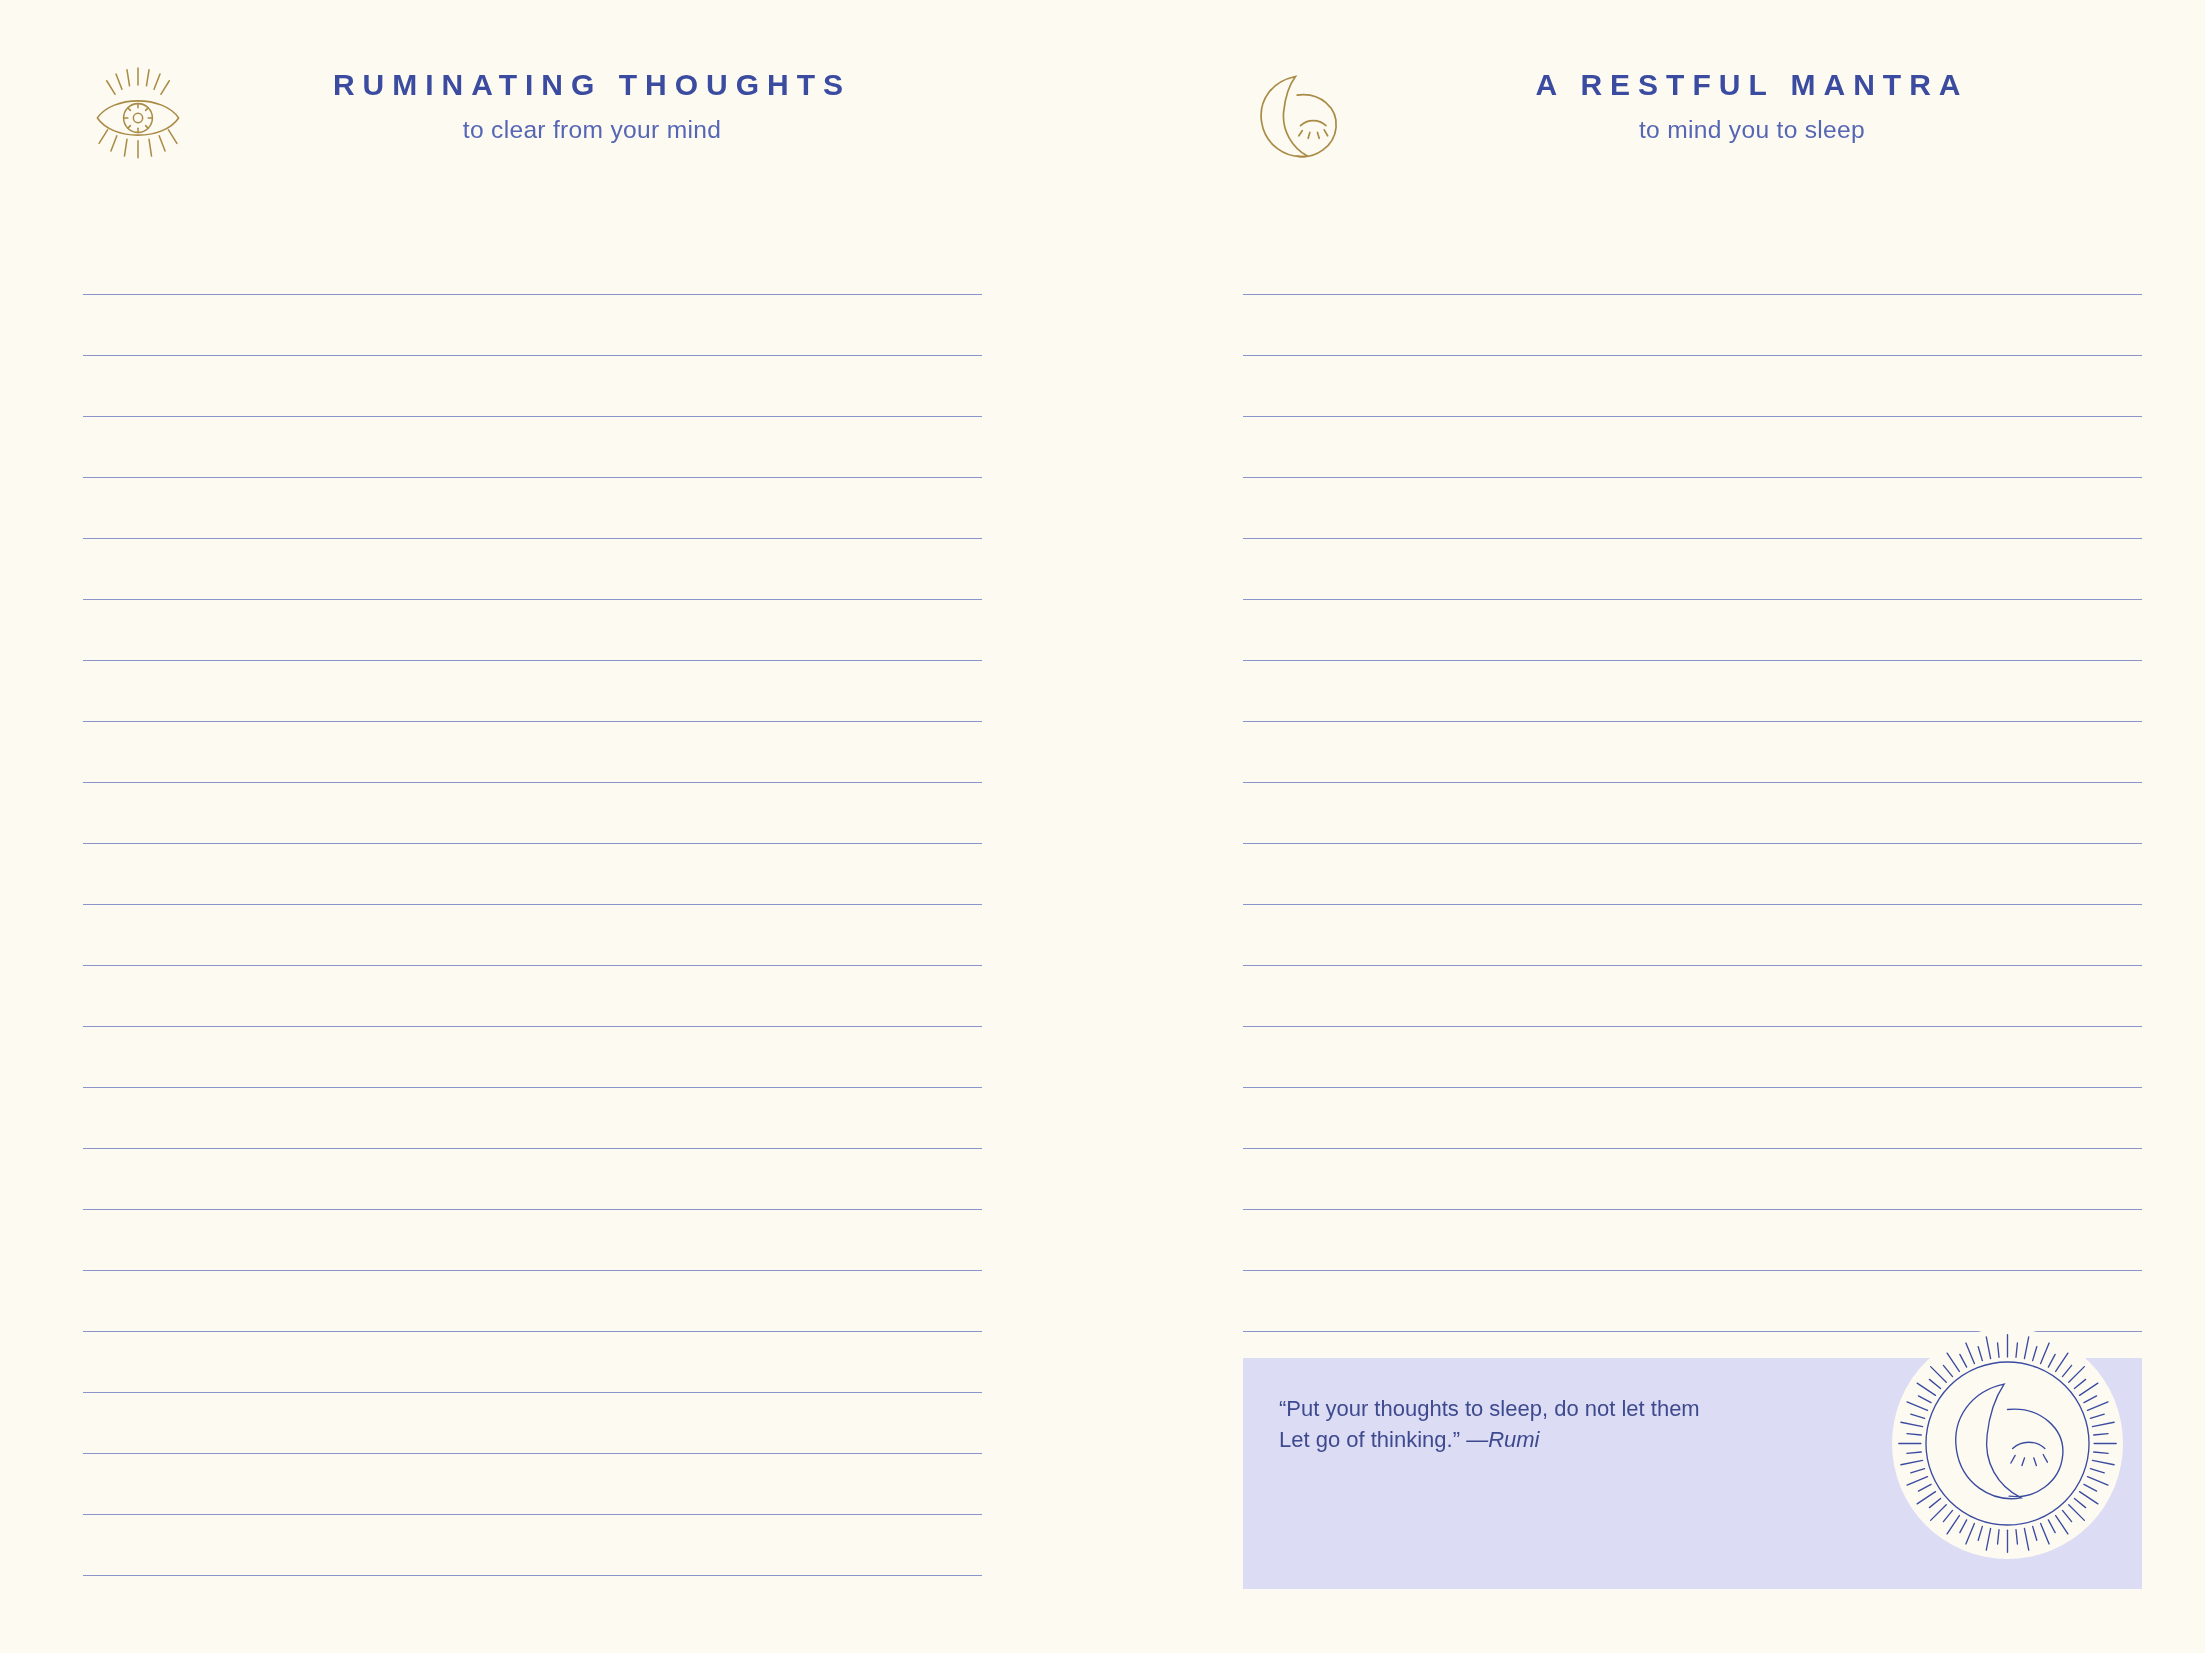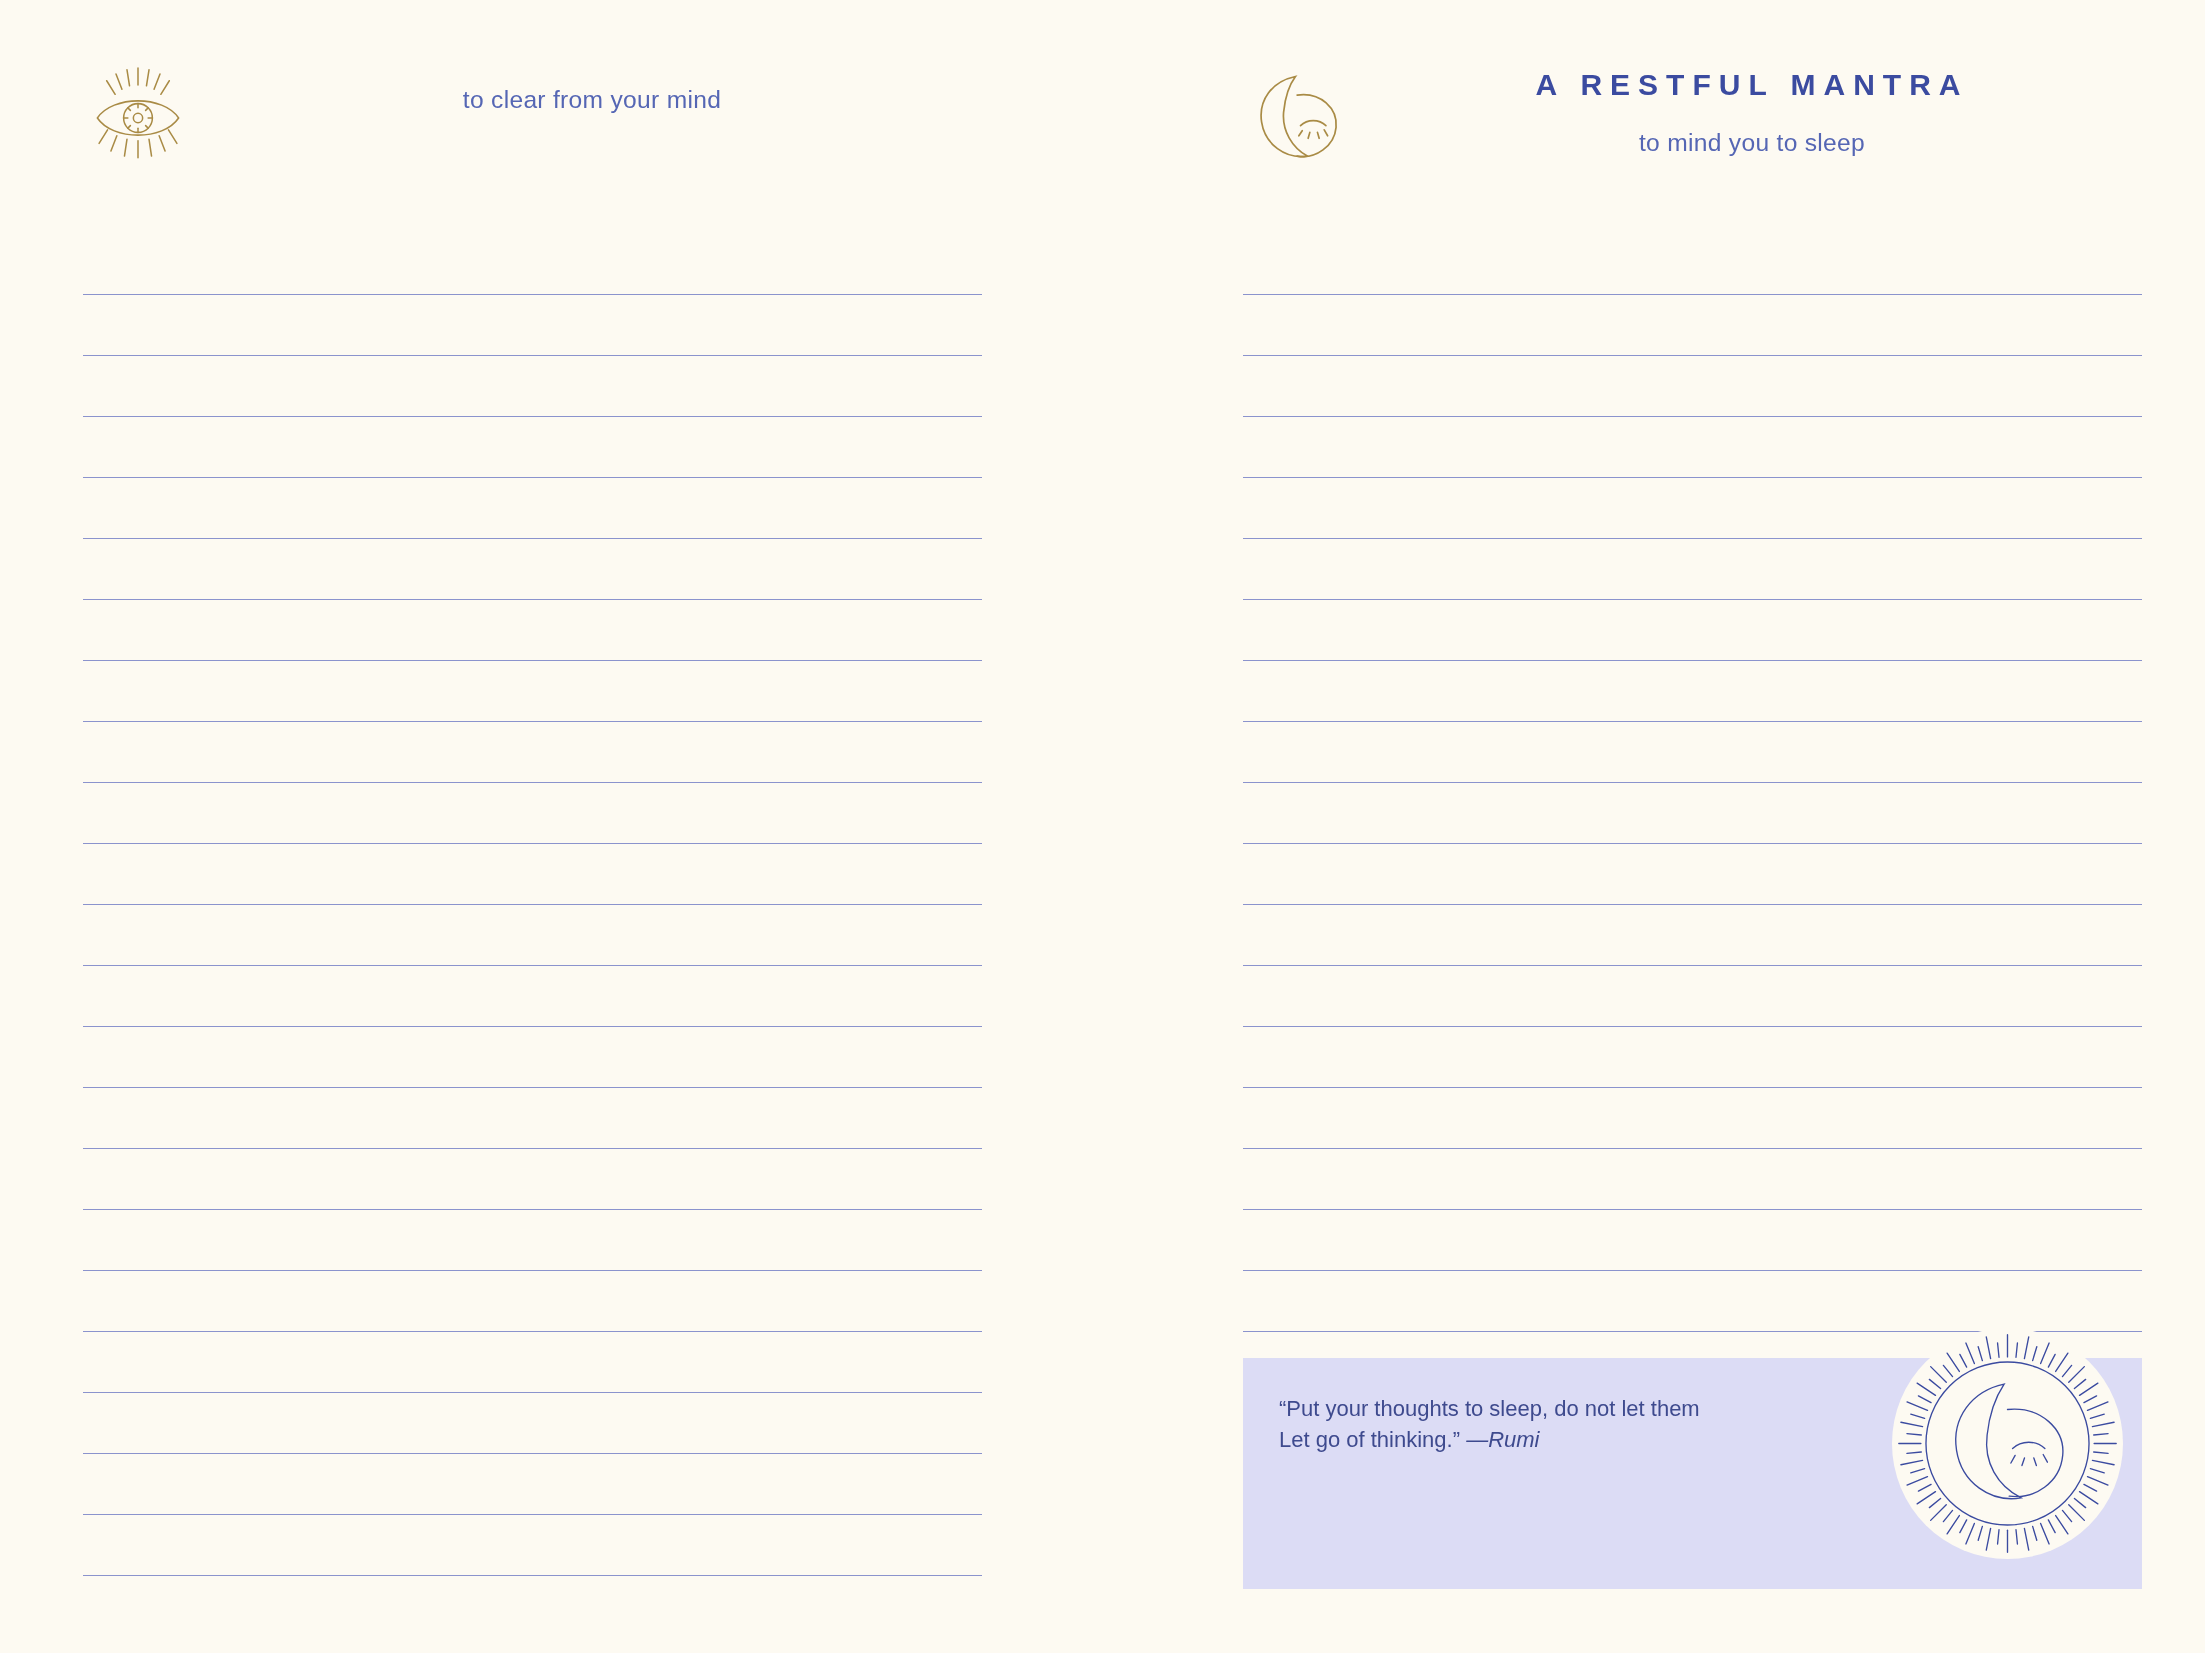--- a/index.html
+++ b/index.html
@@ -71,21 +71,21 @@
     text-transform: uppercase;
     margin: 0;
     line-height: 1.1;
     padding-top: 10.2px;
     white-space: nowrap;
   }
 
   .panel-subtitle {
     font-size: 24.6px;
     color: #5566b4;
-    margin: 13px;
+    margin: 0;
     padding-top: 15.3px;
     letter-spacing: 0.3px;
     font-weight: 400;
     white-space: nowrap;
   }
 
   
   .rules {
     position: absolute;
     left: 0;
@@ -187,20 +187,21 @@
             <line x1="52" y1="90" x2="49" y2="110"></line>
             <line x1="40" y1="86" x2="33" y2="104"></line>
             <line x1="29" y1="79" x2="19" y2="95"></line>
             <line x1="78" y1="90" x2="81" y2="110"></line>
             <line x1="90" y1="86" x2="97" y2="104"></line>
             <line x1="101" y1="79" x2="111" y2="95"></line>
           </g>
         </svg>
       </div>
       <div class="header-text">
+        <h1 class="panel-title">RUMINATING THOUGHTS</h1>
         <p class="panel-subtitle">to clear from your mind</p>
       </div>
     </div>
 
     <div class="rules rules-left" id="rules-left">
         <div class="rule-spacer" style="height: 61px;">
           <div class="rule"></div>
         </div>
         <div class="rule-spacer" style="height: 61px;">
           <div class="rule"></div>

